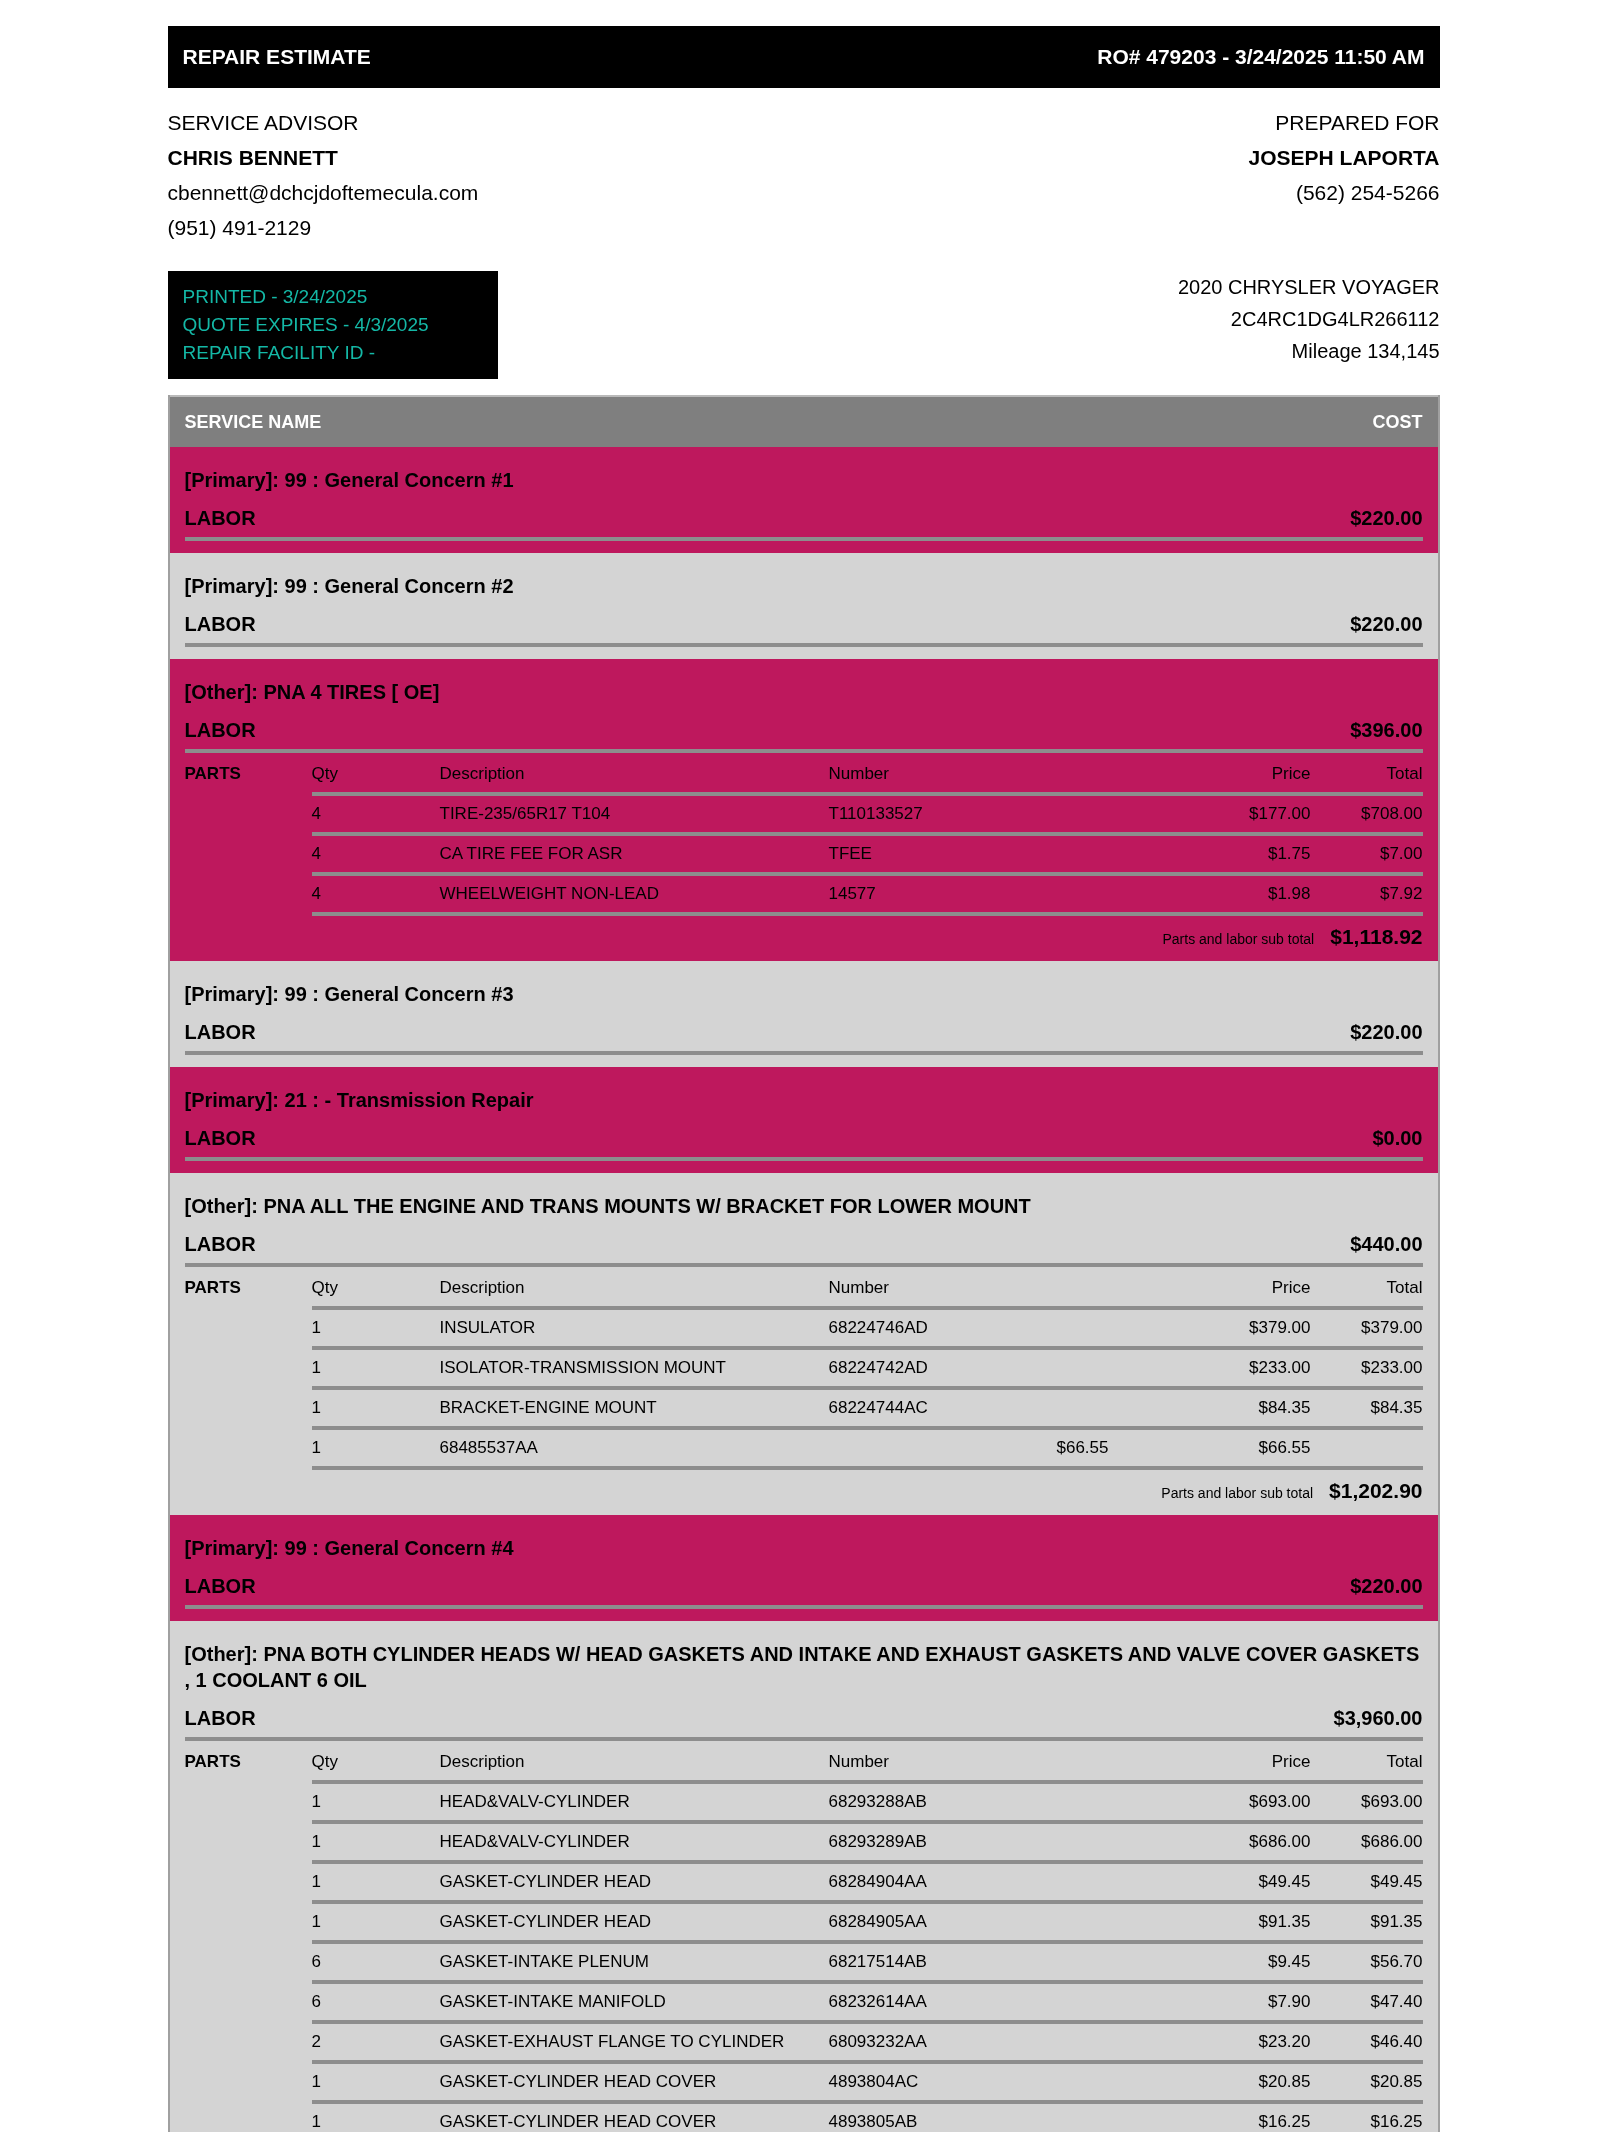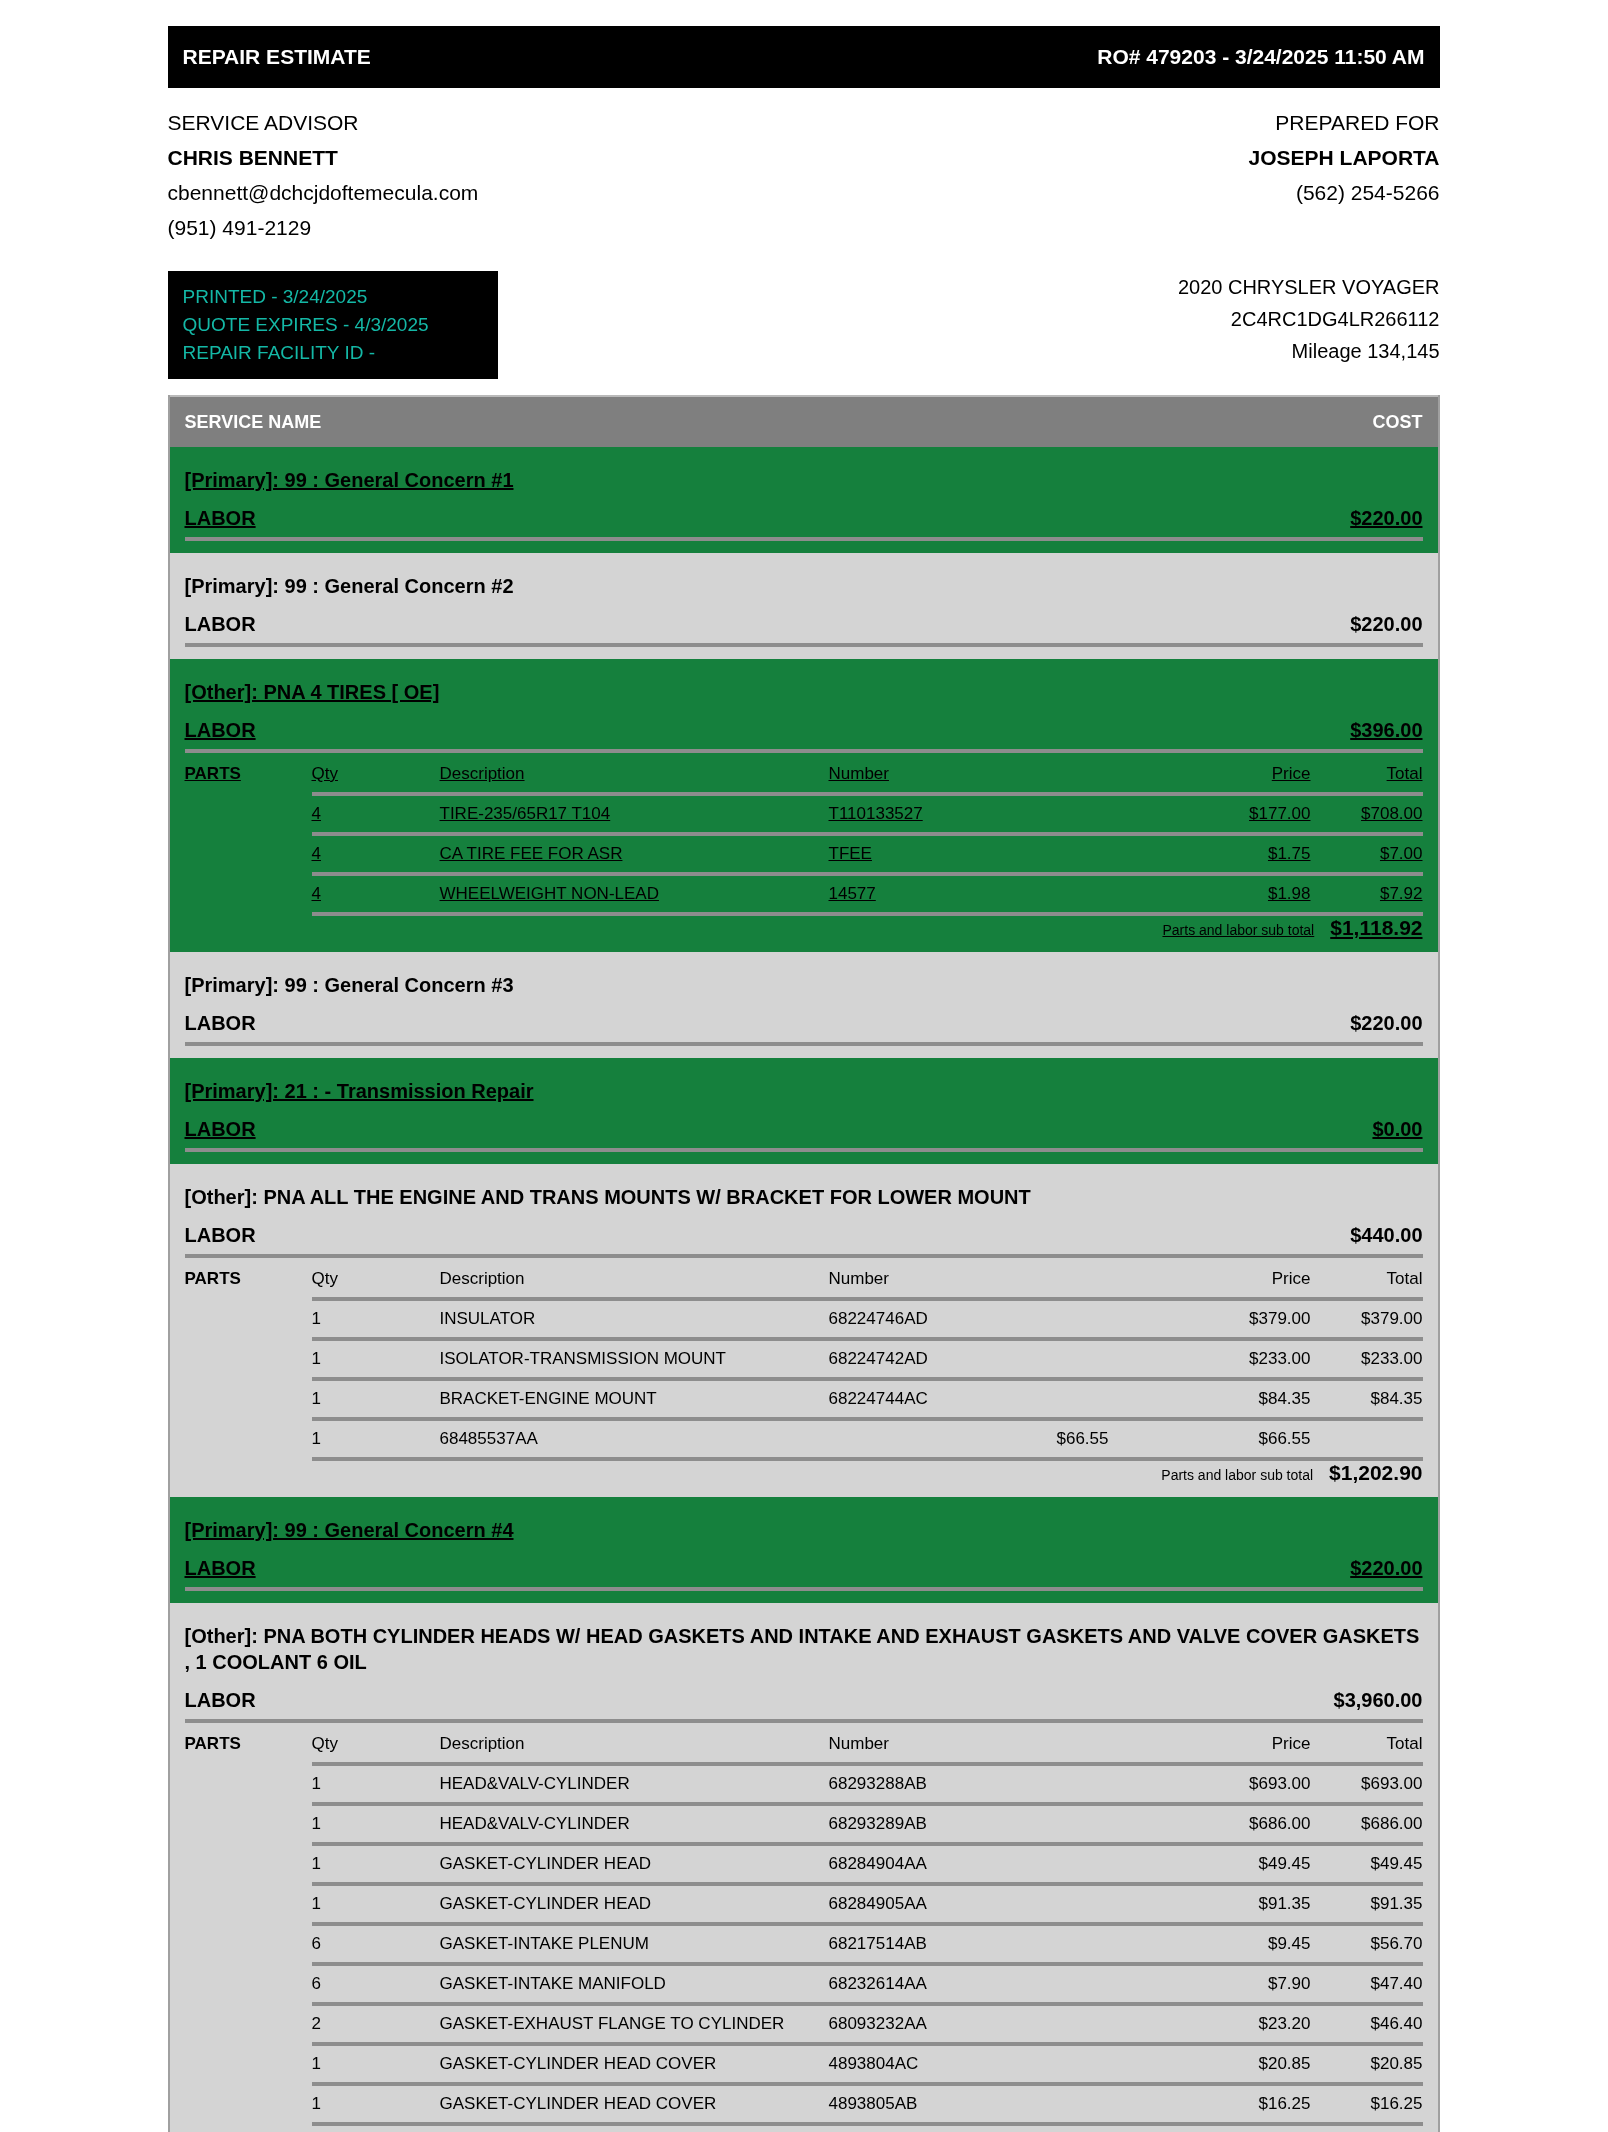--- a/index.html
+++ b/index.html
@@ -77,21 +77,21 @@
     display: flex;
     align-items: center;
     justify-content: space-between;
     padding: 16px 15px;
     color: #ffffff;
     font-size: 18px;
     font-weight: 700;
   }
 
   .service-section { padding: 20px 15px 12px 15px; }
-  .service-section.plain  { background: #15803d; text-decoration: underline; }
+  .service-section.plain  { background: #be185d; }
   .service-section.shaded { background: #d4d4d4; }
 
   .section-title {
     font-size: 20px;
     font-weight: 700;
     line-height: 26px;
   }
   .labor-row {
     margin-top: 14px;
     display: flex;
@@ -119,20 +119,21 @@
   .part-row > span { padding: 8px 0; }
   .c-price, .c-total { text-align: right; }
   .psep {
     margin-left: 127px;
     height: 2px;
     border-top: 2px solid #8d8d8d;
     border-bottom: 2px solid #8d8d8d;
   }
 
   .subtotal-row {
+    margin-top: 9px;
     display: flex;
     justify-content: flex-end;
     align-items: baseline;
     gap: 16px;
   }
   .subtotal-label { font-size: 14px; }
   .subtotal-amount { font-size: 21px; font-weight: 700; }
 </style>
 </head>
 <body>

